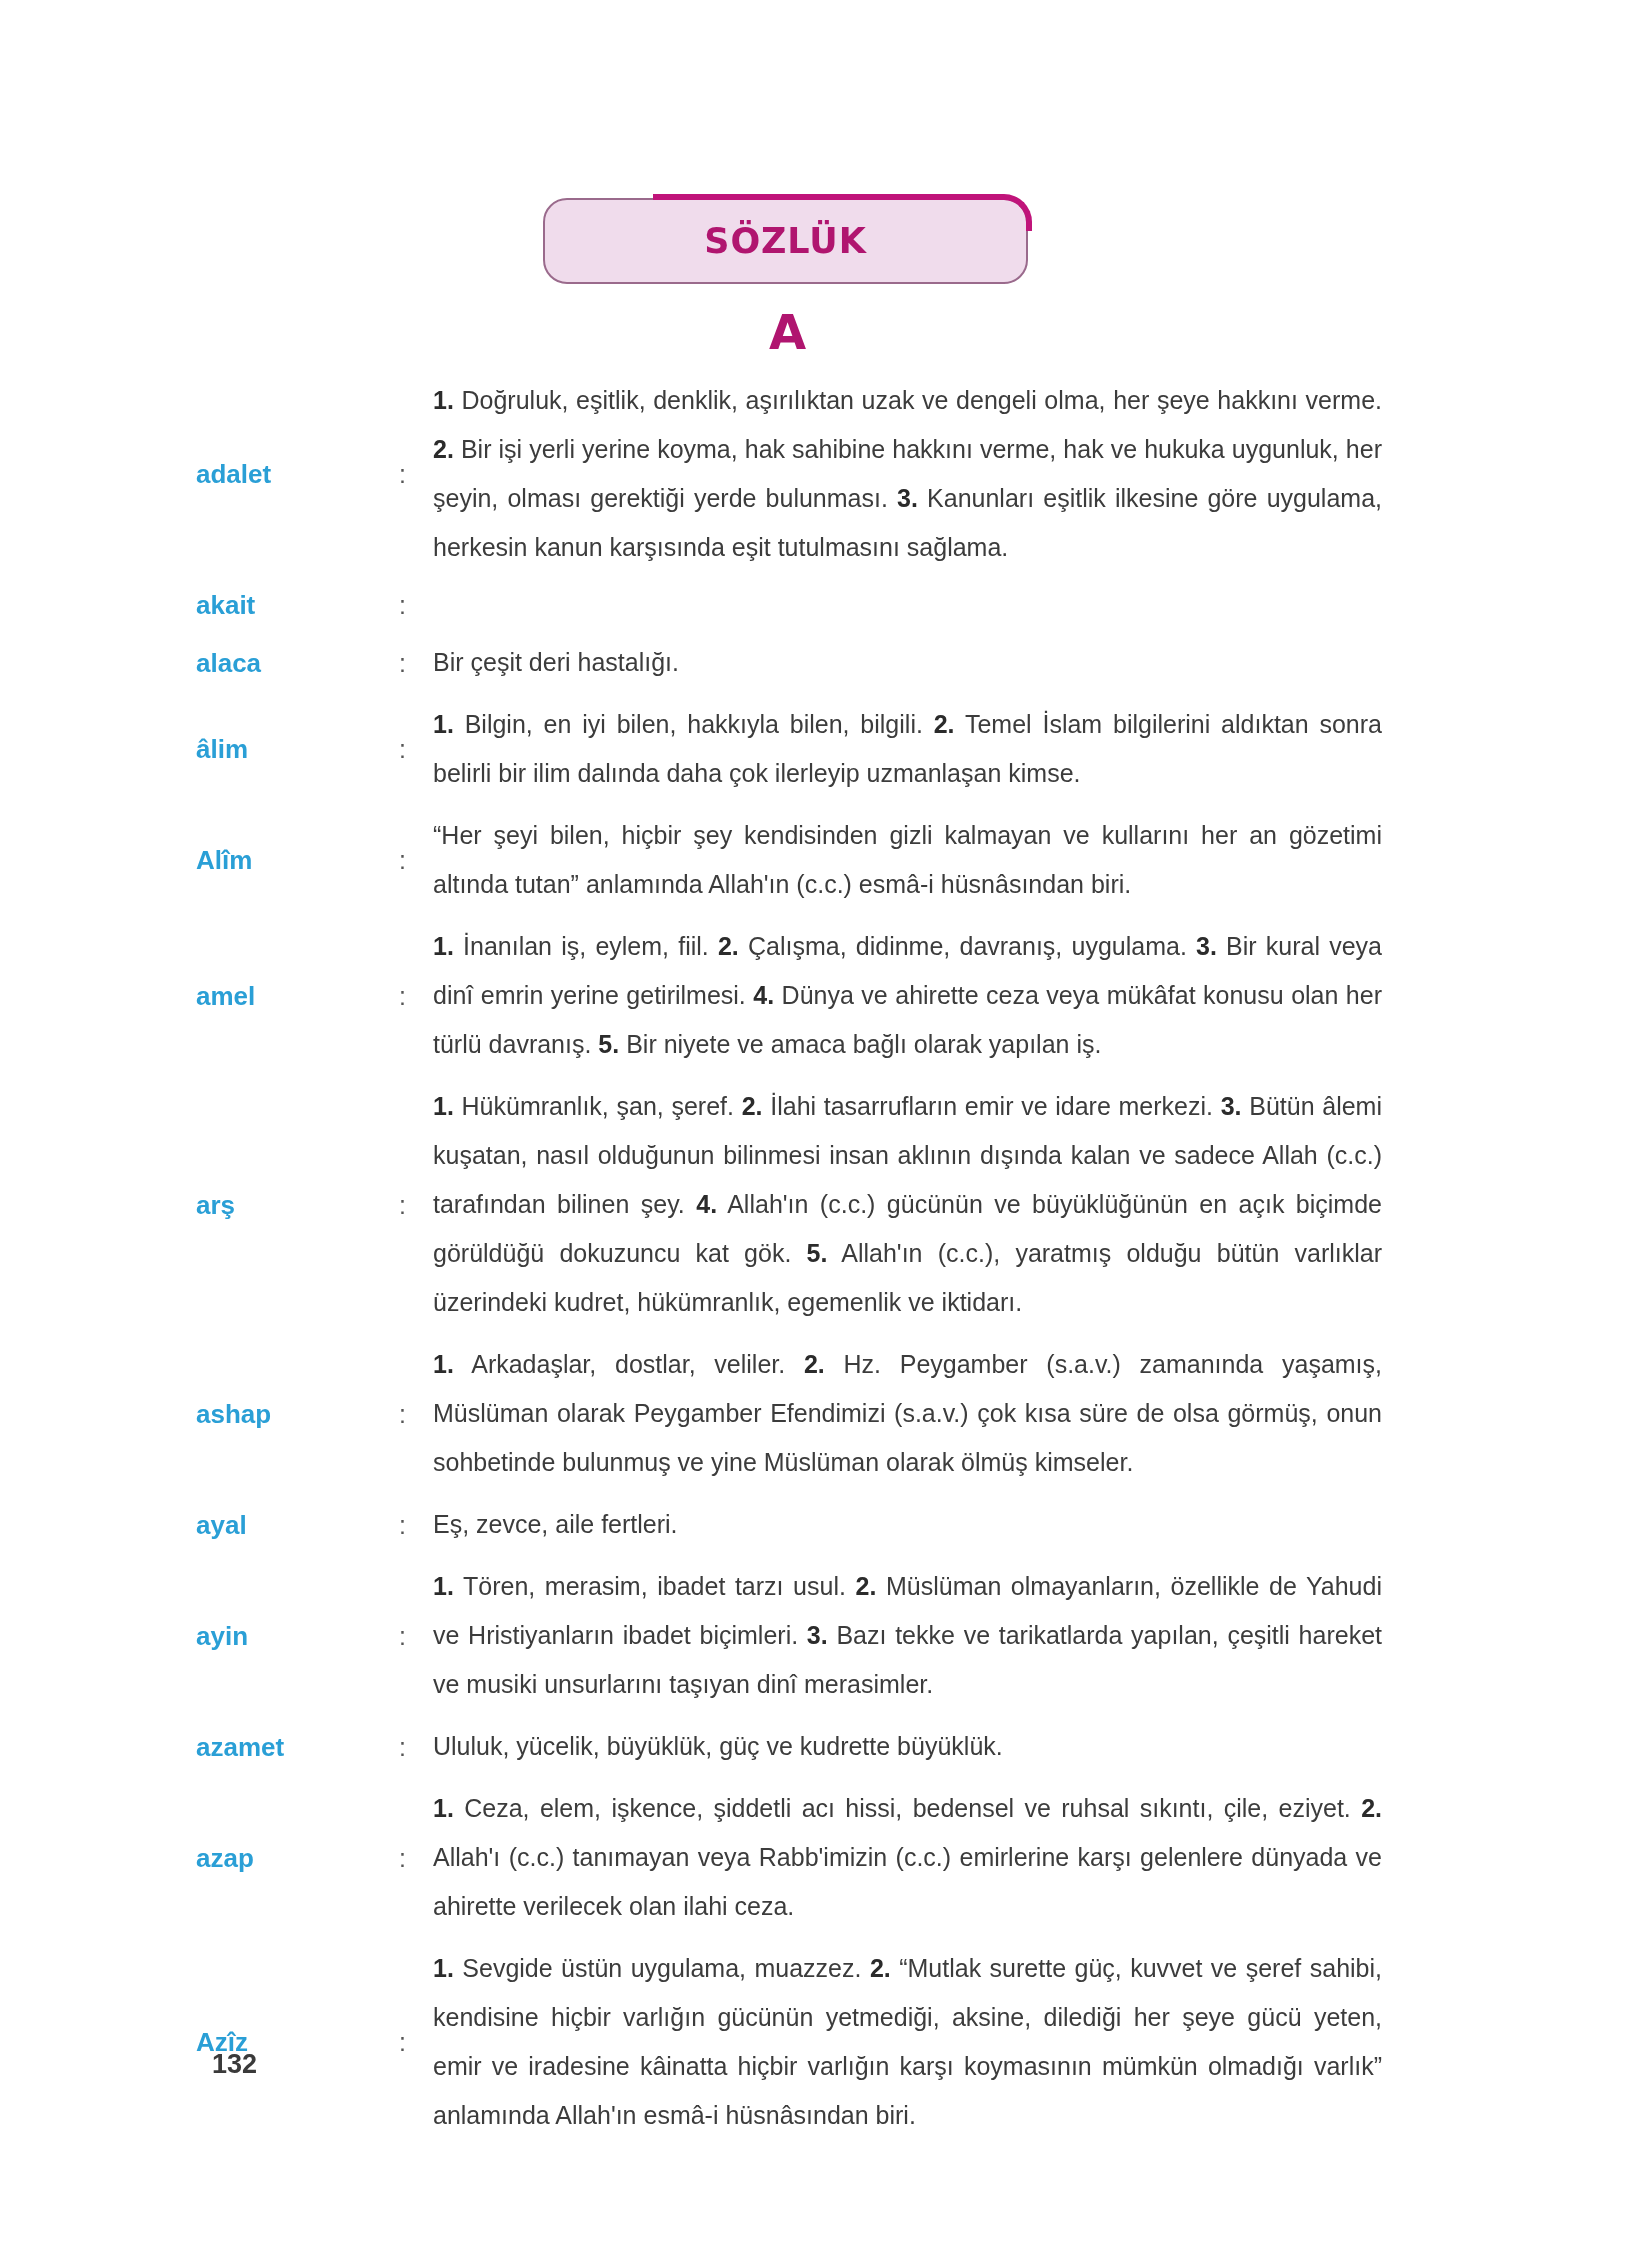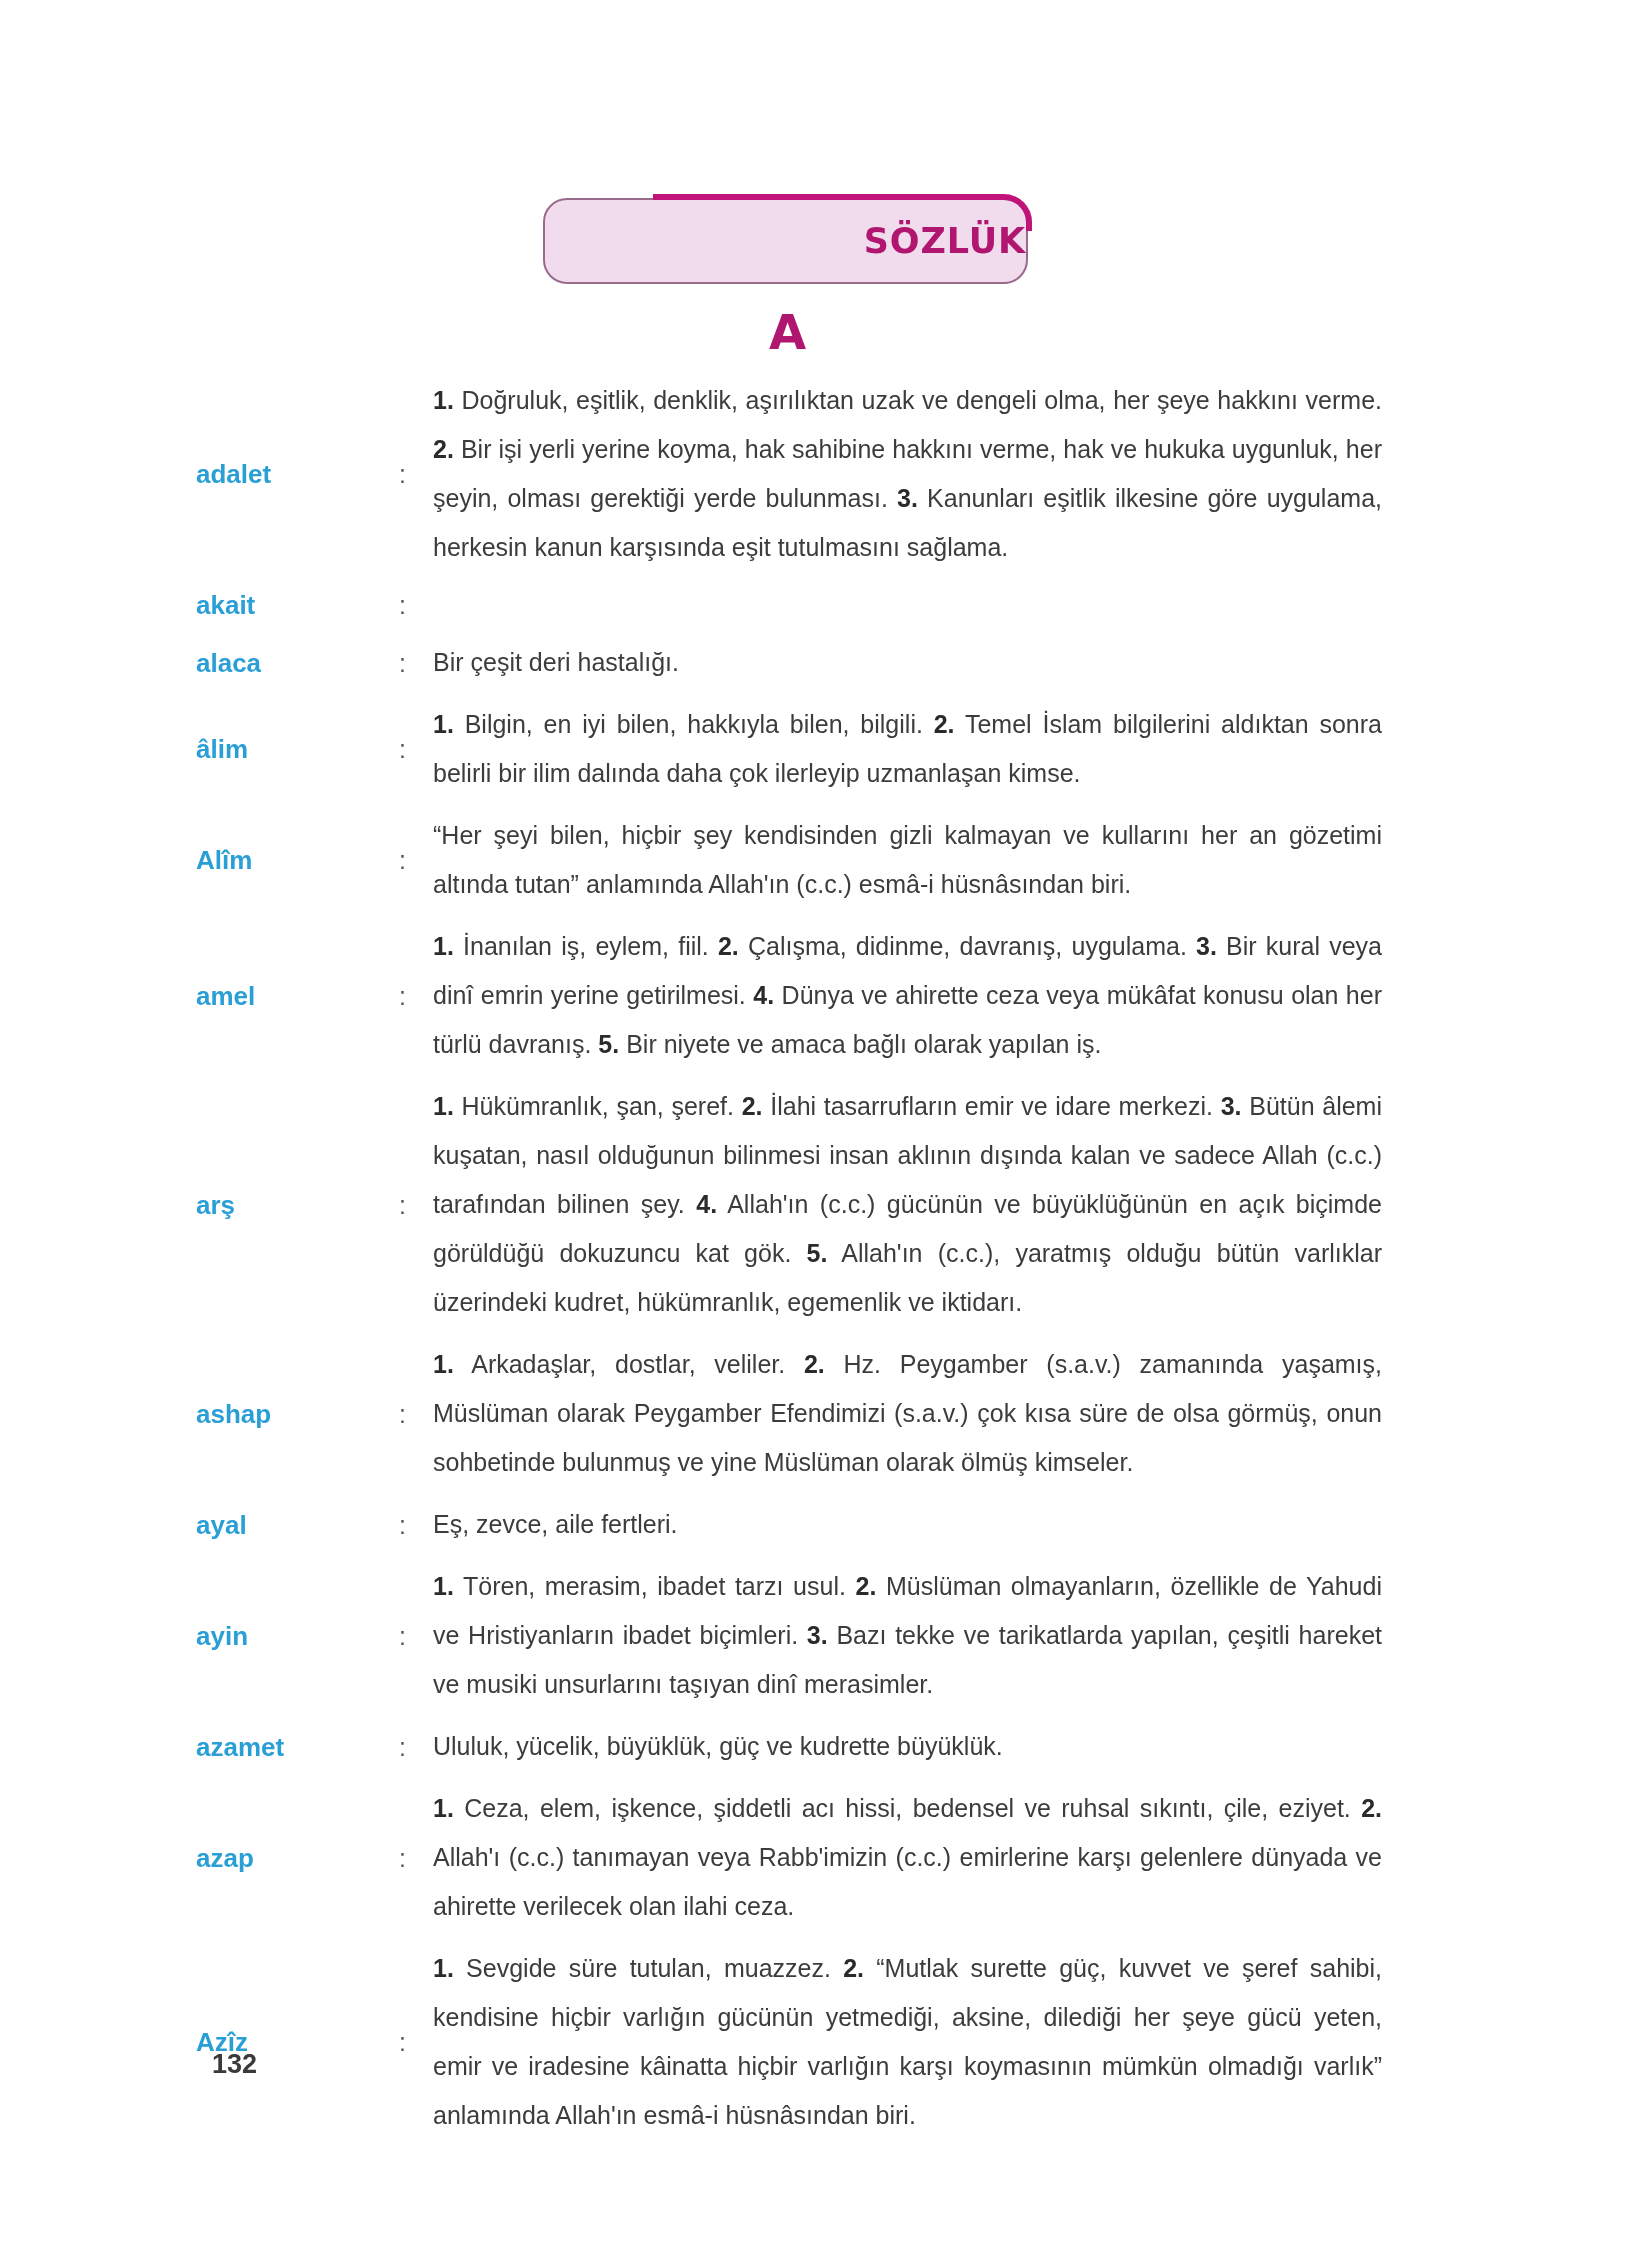--- a/index.html
+++ b/index.html
@@ -20,21 +20,21 @@
     left: 543px;
     top: 198px;
     width: 485px;
     height: 86px;
     box-sizing: border-box;
     background: #f0dcec;
     border: 2.8px solid #9a6a8c;
     border-radius: 24px;
     display: flex;
     align-items: center;
-    justify-content: flex-end;
+    justify-content: center;
   }
   .title-accent {
     position: absolute;
     left: 653px;
     top: 194px;
     width: 379px;
     height: 37px;
     border-top: 6.5px solid #c0147a;
     border-right: 6.5px solid #c0147a;
     border-top-right-radius: 28px;
@@ -170,18 +170,18 @@
       <div class="definition"><span>Ululuk, yücelik, büyüklük, güç ve kudrette büyüklük.</span></div>
     </div>
     <div class="entry">
       <div class="headword">azap</div>
       <div class="colon">:</div>
       <div class="definition"><b>1.</b><span> Ceza, elem, işkence, şiddetli acı hissi, bedensel ve ruhsal sıkıntı, çile, eziyet. </span><b>2.</b><span> Allah'ı (c.c.) tanımayan veya Rabb'imizin (c.c.) emirlerine karşı gelenlere dünyada ve ahirette verilecek olan ilahi ceza.</span></div>
     </div>
     <div class="entry">
       <div class="headword">Azîz</div>
       <div class="colon">:</div>
-      <div class="definition"><b>1.</b><span> Sevgide süre tutulan, muazzez. </span><b>2.</b><span> “Mutlak surette güç, kuvvet ve şeref sahibi, kendisine hiçbir varlığın gücünün yetmediği, aksine, dilediği her şeye gücü yeten, emir ve iradesine kâinatta hiçbir varlığın karşı koymasının mümkün olmadığı varlık” anlamında Allah'ın esmâ-i hüsnâsından biri.</span></div>
+      <div class="definition"><b>1.</b><span> Sevgide üstün uygulama, muazzez. </span><b>2.</b><span> “Mutlak surette güç, kuvvet ve şeref sahibi, kendisine hiçbir varlığın gücünün yetmediği, aksine, dilediği her şeye gücü yeten, emir ve iradesine kâinatta hiçbir varlığın karşı koymasının mümkün olmadığı varlık” anlamında Allah'ın esmâ-i hüsnâsından biri.</span></div>
     </div>
   </div>
 
 <div class="page-number">132</div>
 
 
 </body></html>

